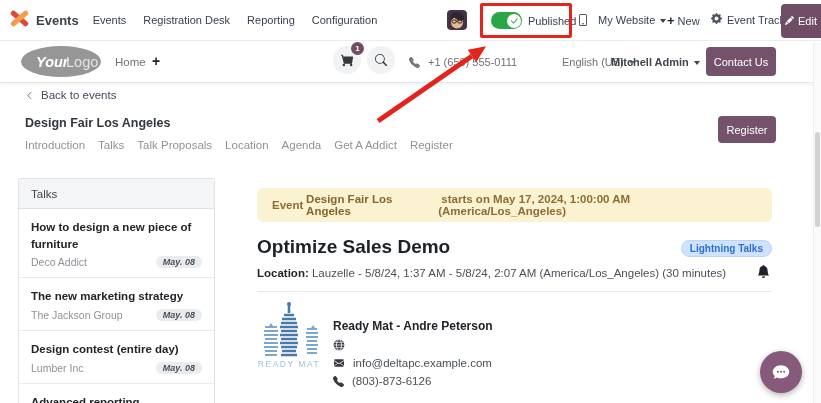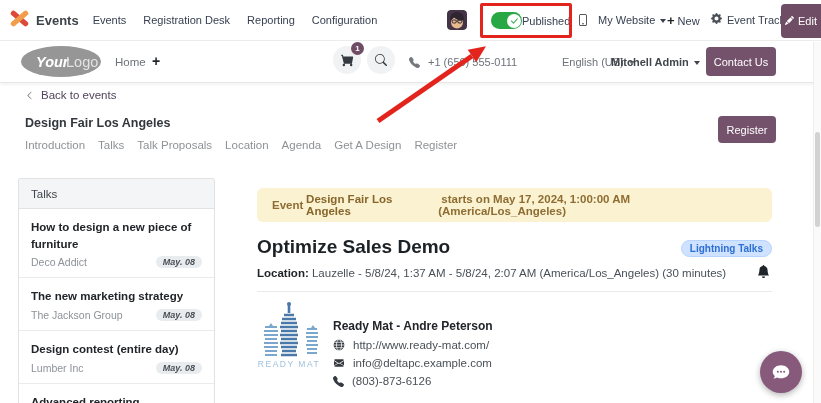--- a/index.html
+++ b/index.html
@@ -8,21 +8,21 @@
   #screen { position:relative; width:821px; height:403px; overflow:hidden; background:#fff; }
 
   
   .topbar { position:absolute; top:0; left:0; width:821px; height:41px; background:#fff; border-bottom:1px solid #ececec; }
   .topbar-left { position:absolute; left:9px; top:0; height:40px; display:flex; align-items:center; }
   .app-brand { display:flex; align-items:center; gap:6px; margin-right:14px; cursor:pointer; }
   .app-label { font-size:13px; font-weight:700; color:#3d4349; }
   .top-menu { display:flex; align-items:center; gap:17px; }
   .top-menu-item { font-size:11px; color:#374151; cursor:pointer; }
   .avatar { position:absolute; left:447px; top:10px; width:20px; height:20px; border-radius:4px; overflow:hidden; cursor:pointer; }
-  .publish-group { position:absolute; left:491px; top:12px; display:flex; align-items:center; }
+  .publish-group { position:absolute; left:491px; top:12px; display:flex; align-items:center; gap:6px; }
   .toggle { position:relative; width:31px; height:17px; border-radius:9px; background:#28a745; cursor:pointer; flex:0 0 auto; }
   .toggle-knob { position:absolute; right:1.5px; top:1.5px; width:14px; height:14px; border-radius:50%; background:#fff; display:flex; align-items:center; justify-content:center; }
   .publish-label { font-size:11px; color:#374151; }
   .mobile-icon { position:absolute; left:577px; top:13px; color:#212529; cursor:pointer; }
   .mywebsite { position:absolute; left:598px; top:14px; font-size:11px; color:#374151; display:flex; align-items:center; cursor:pointer; }
   .newbtn { position:absolute; left:667px; top:13px; font-size:11px; color:#374151; display:flex; align-items:center; gap:3px; cursor:pointer; }
   .newbtn .plus { font-size:13px; font-weight:700; color:#212529; }
   .eventtrack { position:absolute; left:711px; top:13px; font-size:11px; color:#374151; display:flex; align-items:center; gap:5px; cursor:pointer; }
   .edit-btn { position:absolute; left:781px; top:4px; width:40px; height:34px; background:#6F4D65; color:#fff; border-radius:4px 0 0 4px; font-size:11px; display:flex; align-items:center; justify-content:center; gap:4px; cursor:pointer; }
 
@@ -217,21 +217,21 @@
   </div>
 
   <div class="event-title">Design Fair Los Angeles</div>
 
   <div class="event-tabs">
     <span class="event-tab">Introduction</span>
     <span class="event-tab">Talks</span>
     <span class="event-tab">Talk Proposals</span>
     <span class="event-tab">Location</span>
     <span class="event-tab">Agenda</span>
-    <span class="event-tab">Get A Design</span>
+    <span class="event-tab">Get A Addict</span>
     <span class="event-tab">Register</span>
   </div>
 
   <div class="register-btn">Register</div>
 
   <div class="sidebar-card">
     <div class="sidebar-head">Talks</div>
 
     <div class="talk-item">
       <div class="talk-item-title">How to design a new piece of furniture</div>
@@ -298,21 +298,20 @@
         <div class="company-name">Ready Mat - Andre Peterson</div>
 
         <div class="contact-line">
           <svg width="12" height="12" viewBox="0 0 16 16" fill="currentColor">
               <circle cx="8" cy="8" r="7.2"></circle>
               <g stroke="#ffffff" stroke-width="1" fill="none">
                 <ellipse cx="8" cy="8" rx="3.4" ry="7.2"></ellipse>
                 <path d="M.8 8h14.4M1.8 4.4h12.4M1.8 11.6h12.4"></path>
               </g>
             </svg>
-          <span>http://www.ready-mat.com/</span>
         </div>
 
         <div class="contact-line">
           <svg width="12" height="10" viewBox="0 0 16 16" fill="currentColor">
               <path d="M.05 3.555A2 2 0 0 1 2 2h12a2 2 0 0 1 1.95 1.555L8 8.414.05 3.555zM0 4.697v7.104l5.803-3.558L0 4.697zM6.761 8.83l-6.57 4.027A2 2 0 0 0 2 14h12a2 2 0 0 0 1.808-1.144l-6.57-4.027L8 9.586l-1.239-.757zm3.436-.586L16 11.801V4.697l-5.803 3.546z"></path>
             </svg>
           <span>info@deltapc.example.com</span>
         </div>
 
         <div class="contact-line">

